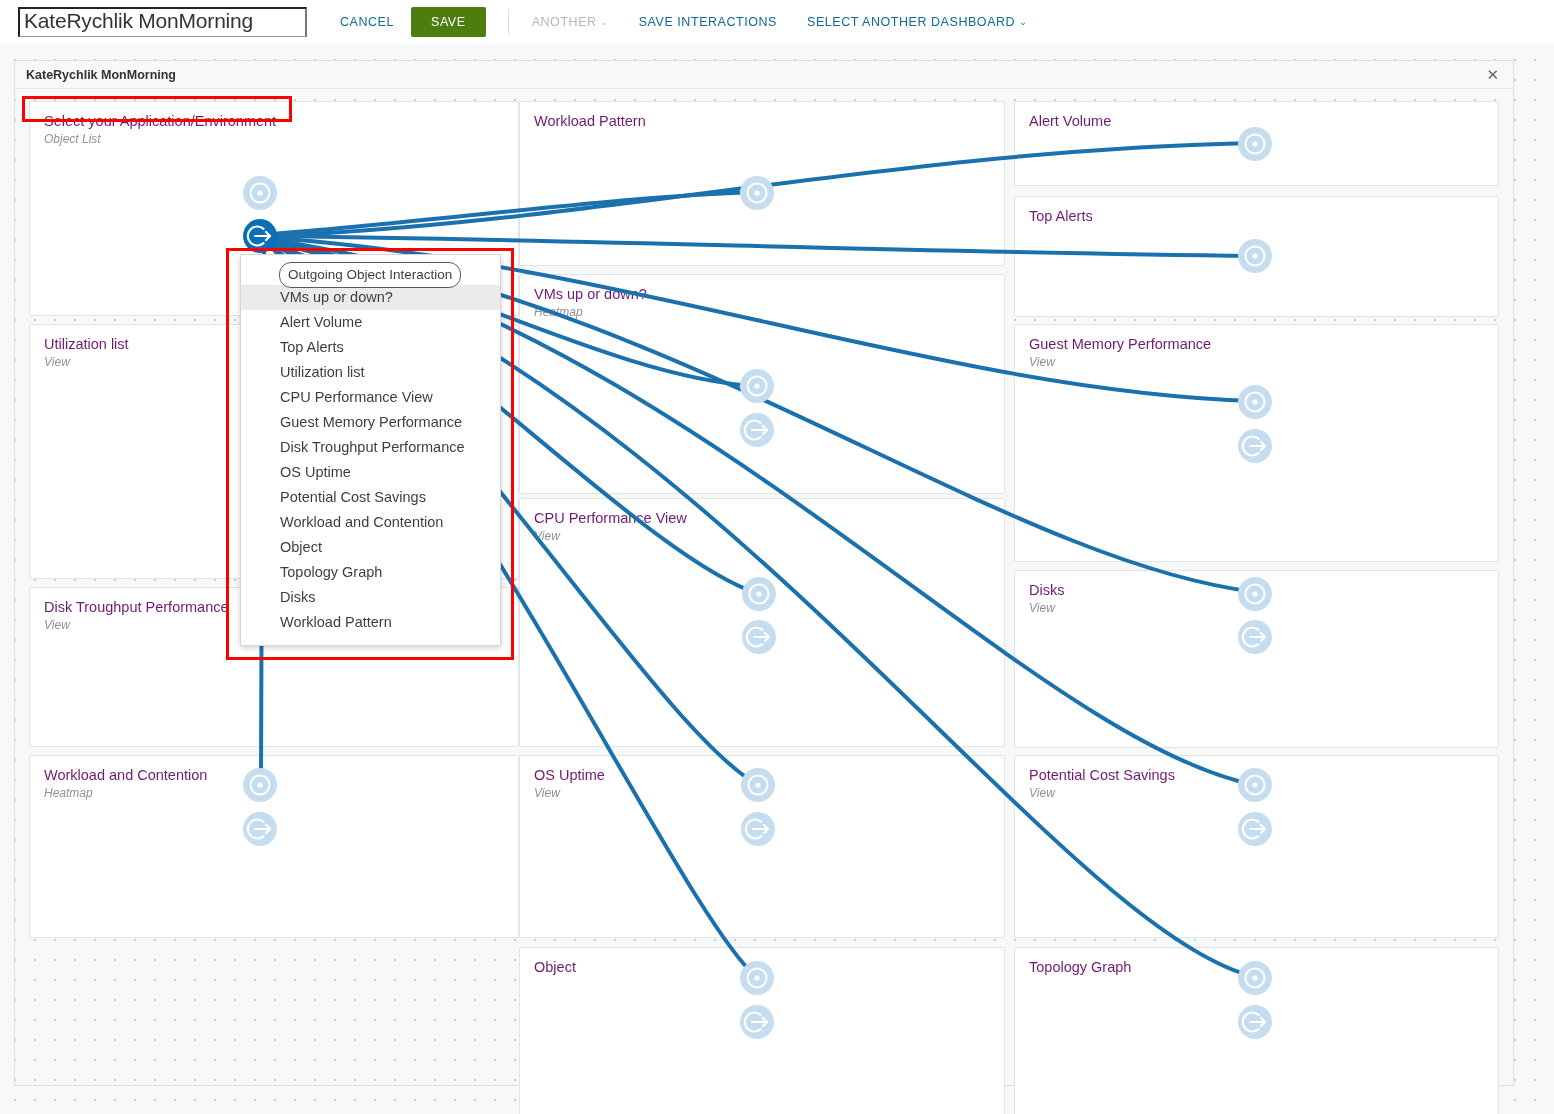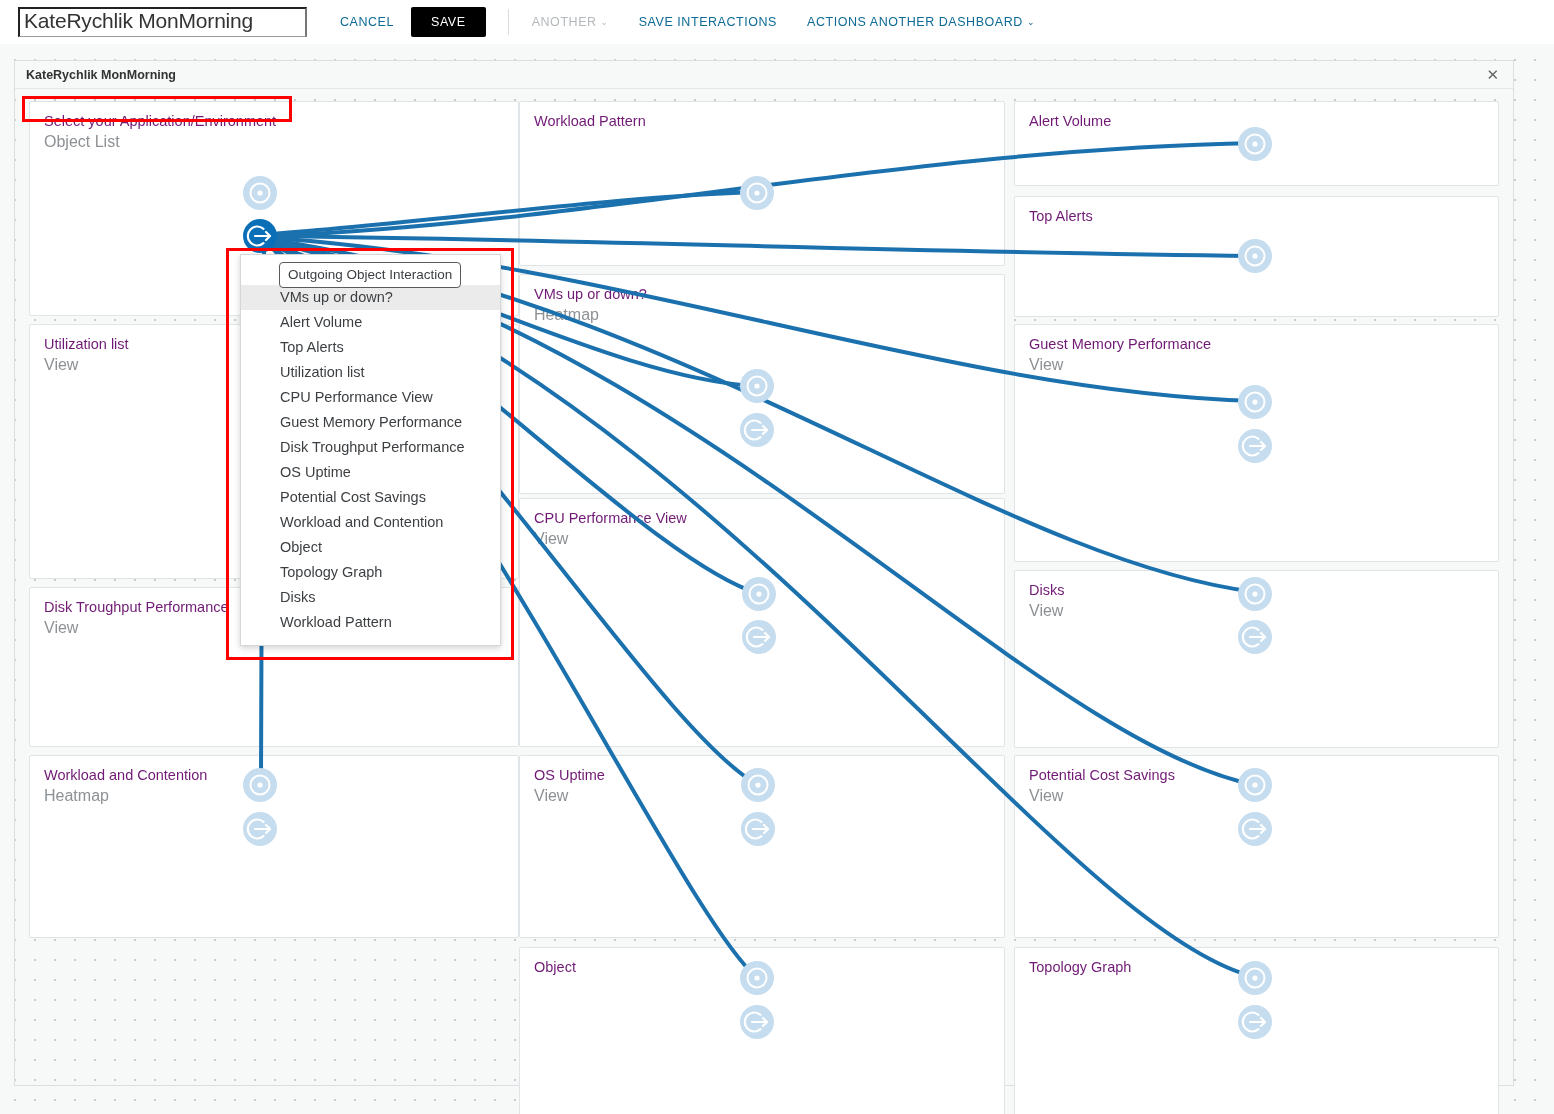--- a/index.html
+++ b/index.html
@@ -35,21 +35,21 @@
     font-size: 12.5px;
     font-weight: normal;
     letter-spacing: 0.55px;
     color: #0d6a96;
     background: none; border: none;
     cursor: pointer;
     padding: 7px 9px;
     font-family: "Liberation Sans", sans-serif;
   }
   .tb-btn.primary {
-    background: #000000;
+    background: #4d7c0f;
     color: #ffffff;
     border-radius: 2px;
     padding: 8px 20px;
     margin-left: 8px;
   }
   .tb-btn.disabled { color: #b4b8bb; cursor: default; }
   #tb-sep {
     width: 1px; height: 26px; background: #d9dde0; margin: 0 14px 0 22px;
   }
   .caret { font-size: 9px; margin-left: 4px; position: relative; top: -1px; }
@@ -97,21 +97,22 @@
     border: 1px solid #e1e4e6;
     border-radius: 2px;
   }
   .w-title {
     font-size: 14.5px; color: #701a75;
     padding: 12px 0 0 14px;
     line-height: 1.1;
     white-space: nowrap;
   }
   .w-sub {
-    font-size: 16px; color: #8d9195;
+    font-size: 12px; color: #8d9195;
+    font-style: italic;
     padding: 3px 4px 0 14px;
     line-height: 1.1;
     white-space: nowrap;
   }
 
   
   #wires {
     position: absolute; left: 0; top: 0;
     width: 1554px; height: 1114px;
     pointer-events: none;
@@ -154,42 +155,42 @@
     cursor: pointer;
     white-space: nowrap;
   }
   .menu-item.selected { background: #ebebeb; }
 
   #tooltip {
     position: absolute;
     left: 279px; top: 262px;
     background: #ffffff;
     border: 1px solid #5a5a5a;
-    border-radius: 4px;
+    border-radius: 12px;
     font-size: 13.5px;
     color: #3c3f42;
     padding: 4px 8px 5px 8px;
     white-space: nowrap;
     z-index: 58;
   }
 </style>
 </head>
 <body>
 
 <div id="toolbar">
   <input id="dash-title" type="text" value="KateRychlik MonMorning" style="">
   <button class="tb-btn" style="margin-left:24px">CANCEL</button>
   <button class="tb-btn primary">SAVE</button>
   <div id="tb-sep"></div>
   <button class="tb-btn disabled">
     <span>ANOTHER</span><span class="caret">⌄</span>
   </button>
   <button class="tb-btn" style="margin-left:12px">SAVE INTERACTIONS</button>
   <button class="tb-btn" style="margin-left:12px">
-    <span>ACTIONS ANOTHER DASHBOARD</span><span class="caret">⌄</span>
+    <span>SELECT ANOTHER DASHBOARD</span><span class="caret">⌄</span>
   </button>
 </div>
 
 <div id="canvas">
 
   <div id="panel">
     <div id="panel-header">
       <span id="panel-header-title">KateRychlik MonMorning</span>
       <span id="panel-close">✕</span>
     </div>

